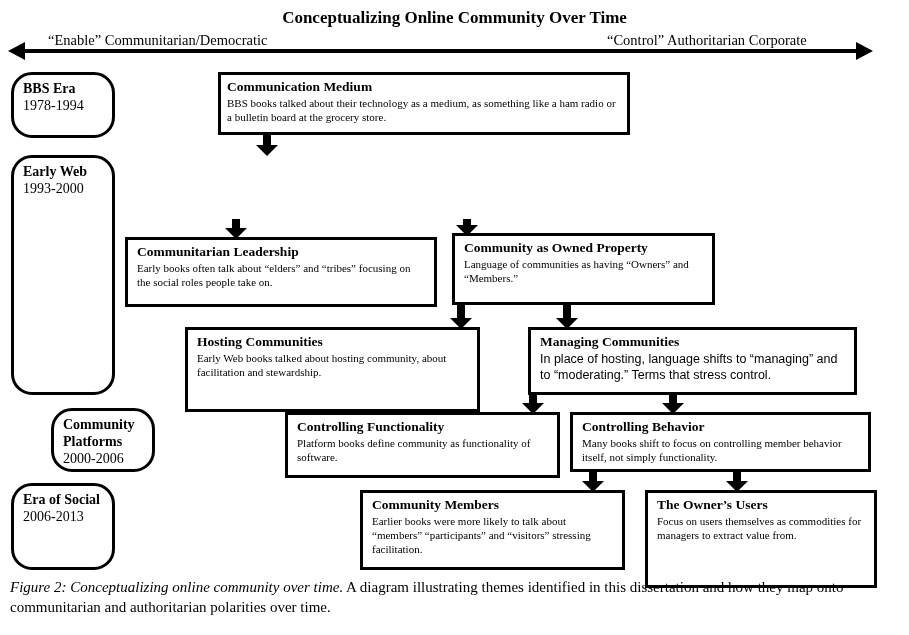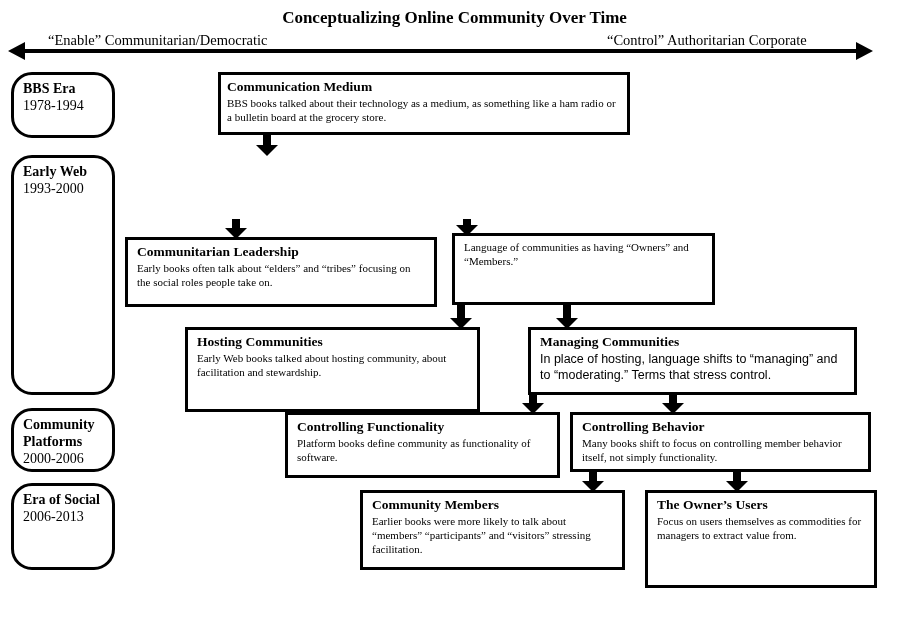--- a/index.html
+++ b/index.html
@@ -55,41 +55,42 @@
   </div>
 
   <div class="era" style="top:72px;height:66px;">
     <div class="era-name">BBS Era</div>
     <div class="era-years">1978-1994</div>
   </div>
   <div class="era" style="top:155px;height:240px;">
     <div class="era-name">Early Web</div>
     <div class="era-years">1993-2000</div>
   </div>
-  <div class="era" style="top:408px;height:64px;">
+  <div class="era" style="top:408px;height:64px;margin-left:40px;">
     <div class="era-name">Community Platforms</div>
     <div class="era-years">2000-2006</div>
   </div>
   <div class="era" style="top:483px;height:87px;">
     <div class="era-name">Era of Social</div>
     <div class="era-years">2006-2013</div>
   </div>
 
   <div class="node" style="left:218px;top:72px;width:412px;height:63px;padding-left:6px;">
     <div class="node-title">Communication Medium</div>
     <div class="node-body">BBS books talked about their technology as a medium, as something like a ham radio or a bulletin board at the grocery store.</div>
   </div>
 
 
   <div class="node" style="left:125px;top:237px;width:312px;height:70px;">
     <div class="node-title">Communitarian Leadership</div>
     <div class="node-body">Early books often talk about “elders” and “tribes” focusing on the social roles people take on.</div>
   </div>
 
   <div class="node" style="left:452px;top:233px;width:263px;height:72px;">
+    <div class="node-title">Community as Owned Property</div>
     <div class="node-body">Language of communities as having “Owners” and “Members.”</div>
   </div>
 
   <div class="node" style="left:185px;top:327px;width:295px;height:85px;">
     <div class="node-title">Hosting Communities</div>
     <div class="node-body">Early Web books talked about hosting community, about facilitation and stewardship.</div>
   </div>
 
   <div class="node" style="left:528px;top:327px;width:329px;height:68px;">
     <div class="node-title">Managing Communities</div>
@@ -119,14 +120,15 @@
   <div class="varrow" style="left:256px;top:133px;height:23px;"></div>
   <div class="varrow" style="left:225px;top:219px;height:20px;"></div>
   <div class="varrow" style="left:456px;top:219px;height:17px;"></div>
   <div class="varrow" style="left:450px;top:303px;height:26px;"></div>
   <div class="varrow" style="left:556px;top:303px;height:26px;"></div>
   <div class="varrow" style="left:522px;top:393px;height:21px;"></div>
   <div class="varrow" style="left:662px;top:393px;height:21px;"></div>
   <div class="varrow" style="left:582px;top:470px;height:22px;"></div>
   <div class="varrow" style="left:726px;top:470px;height:22px;"></div>
 
+  <div class="caption"><span class="ital">Figure 2: Conceptualizing online community over time.</span><span> A diagram illustrating themes identified in this dissertation and how they map onto communitarian and authoritarian polarities over time.</span></div>
 
 </div>
 
 </body></html>

